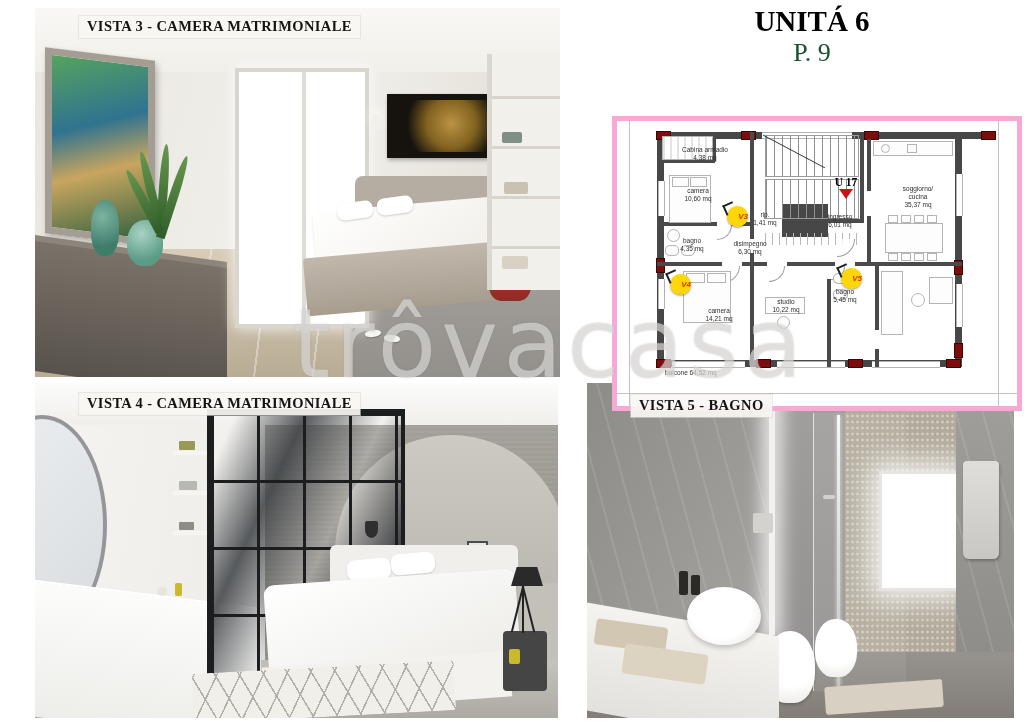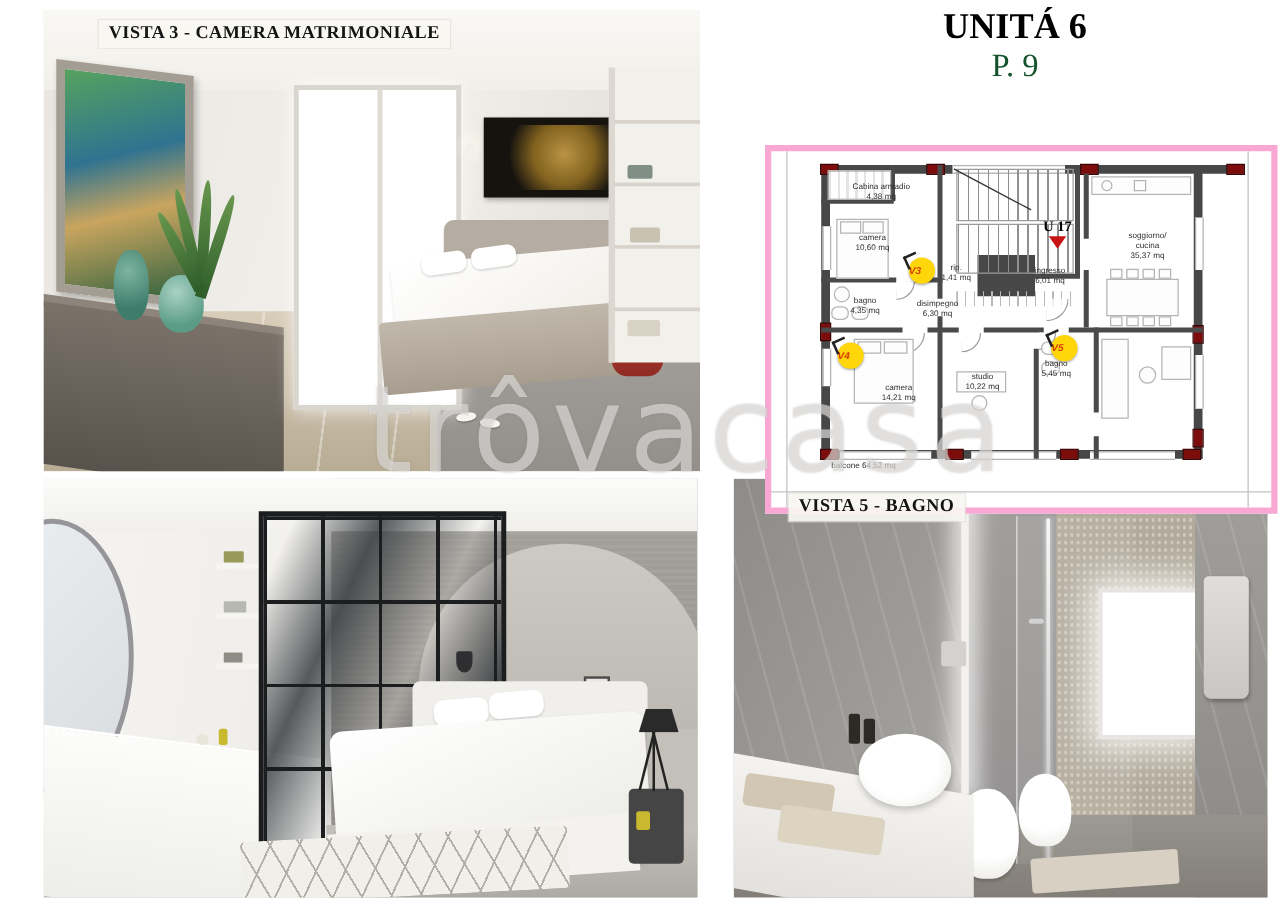--- a/index.html
+++ b/index.html
@@ -27,21 +27,21 @@
   .furn{position:absolute;border:1px solid #b4b4b4;background:#fdfdfd;}
   .furn-round{position:absolute;border:1px solid #b4b4b4;background:#fdfdfd;border-radius:50%;}
   .stairs{position:absolute;border:1px solid #9a9a9a;background:repeating-linear-gradient(90deg,#8f8f8f 0 1px,transparent 1px 8px);}
   .ticks{position:absolute;background:repeating-linear-gradient(90deg,#b9b9b9 0 1px,transparent 1px 7px);}
   .door{position:absolute;border:1px solid #9f9f9f;border-width:0 1px 1px 0;border-radius:0 0 100% 0;background:rgba(255,255,255,.8);}
   .room-label{position:absolute;font-family:"Liberation Sans",sans-serif;font-size:6.5px;line-height:1.2;
     color:#2e2e2e;text-align:center;z-index:6;}
   .room-label span{display:block;}
   .room-label.inline span{display:inline;}
   .vmarker{position:absolute;width:21px;height:21px;border-radius:50%;background:#ffd60a;z-index:8;
-    box-shadow:0 1px 2px rgba(0,0,0,.35);text-align:left;}
+    box-shadow:0 1px 2px rgba(0,0,0,.35);text-align:right;}
   .vmarker .vtxt{font-family:"Liberation Sans",sans-serif;font-weight:bold;font-style:italic;font-size:8px;color:#d63b00;line-height:21px;}
   .vcone{position:absolute;width:9px;height:9px;border-left:2px solid #222;border-top:2px solid #222;transform:rotate(-24deg);}
   .unit-marker{position:absolute;z-index:9;text-align:center;font-weight:bold;font-size:11.5px;color:#000;}
   .unit-arrow{width:0;height:0;border-left:7px solid transparent;border-right:7px solid transparent;border-top:10px solid #c81414;margin:1px auto 0;}
   
   .v3-bg{position:absolute;inset:0;background:linear-gradient(105deg,#e9e6e0 0%,#f2f0eb 52%,#e6e3dc 78%,#efede8 100%);}
   .v3-ceiling{position:absolute;left:0;top:0;width:100%;height:64px;background:linear-gradient(#f9f8f5,#f1efe9);}
   .v3-floor{position:absolute;left:0;bottom:0;width:72%;height:128px;background:linear-gradient(#d8cdb9,#b9ac95);}
   .v3-floor-grout{position:absolute;left:0;bottom:0;width:72%;height:128px;background:repeating-linear-gradient(97deg,rgba(255,255,255,.35) 0 2px,transparent 2px 58px);}
   .v3-carpet{position:absolute;right:0;bottom:0;width:40%;height:140px;background:linear-gradient(#a7a39e,#938f8a);}
@@ -354,20 +354,21 @@
   <div class="v4-pillow" style="left:356px;top:170px;"></div>
   <div class="v4-duvet"></div>
   <div class="v4-base"></div>
   <div class="v4-rug"></div>
   <div class="v4-table"></div>
   <div class="v4-lampleg" style="left:482px;top:198px;transform:rotate(14deg);"></div>
   <div class="v4-lampleg" style="left:492px;top:198px;transform:rotate(-14deg);"></div>
   <div class="v4-lampleg" style="left:487px;top:198px;"></div>
   <div class="v4-lampshade"></div>
   <div style="position:absolute;left:474px;top:266px;width:11px;height:15px;background:#c9b92e;border-radius:2px;"></div>
+  <div class="vista-label" style="left:5px;top:10px;">VISTA 4 - CAMERA MATRIMONIALE</div>
 </div>
 
 <div class="photo" style="left:587px;top:383px;width:427px;height:335px;">
   <div class="v5-bg"></div>
   <div class="v5-leftwall"></div>
   <div class="v5-vein" style="left:0;top:0;width:44%;height:80%;"></div>
   <div class="v5-midwall"></div>
   <div class="v5-strip"></div>
   <div class="v5-mosaic"></div>
   <div class="v5-window"></div>

